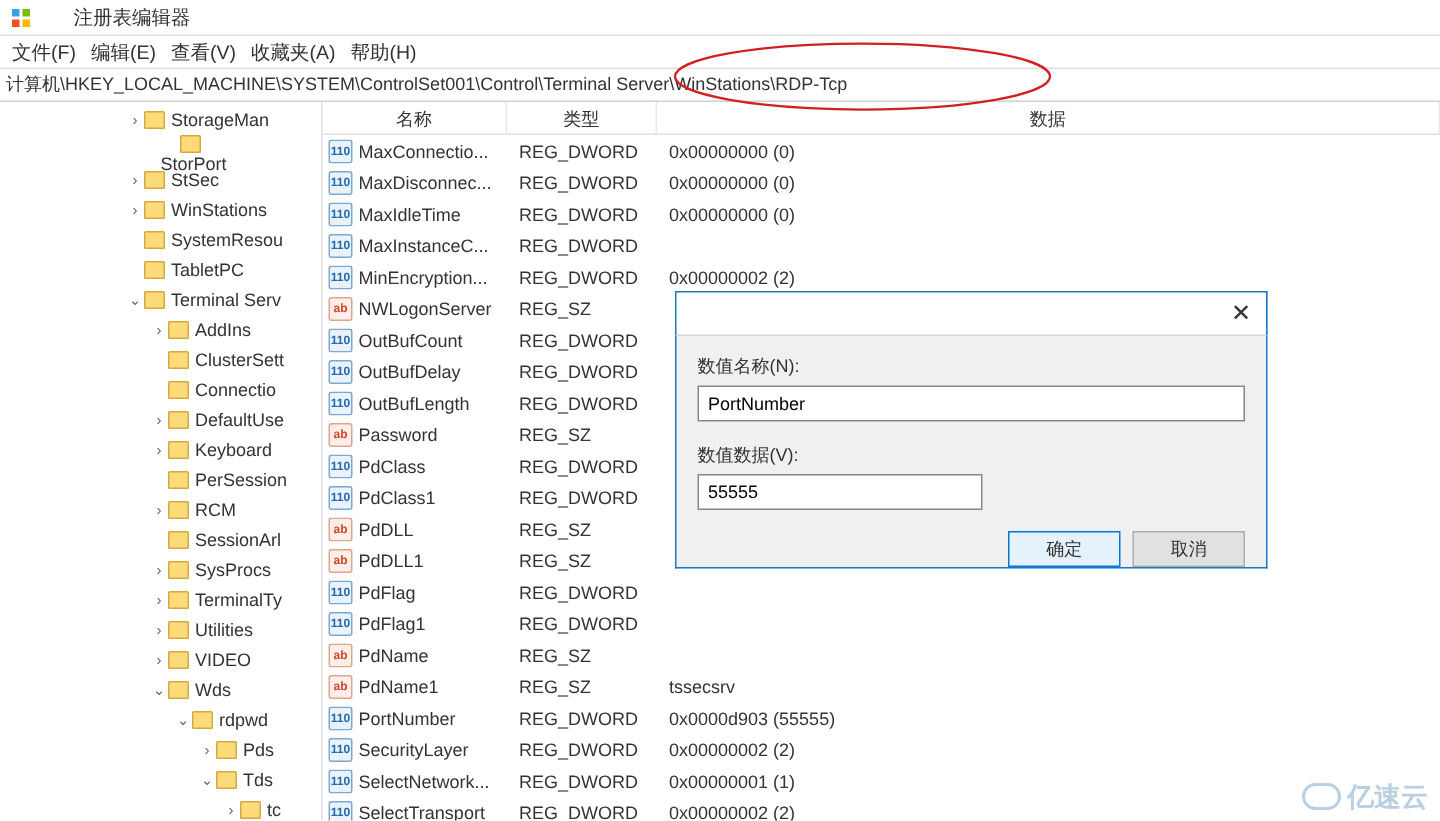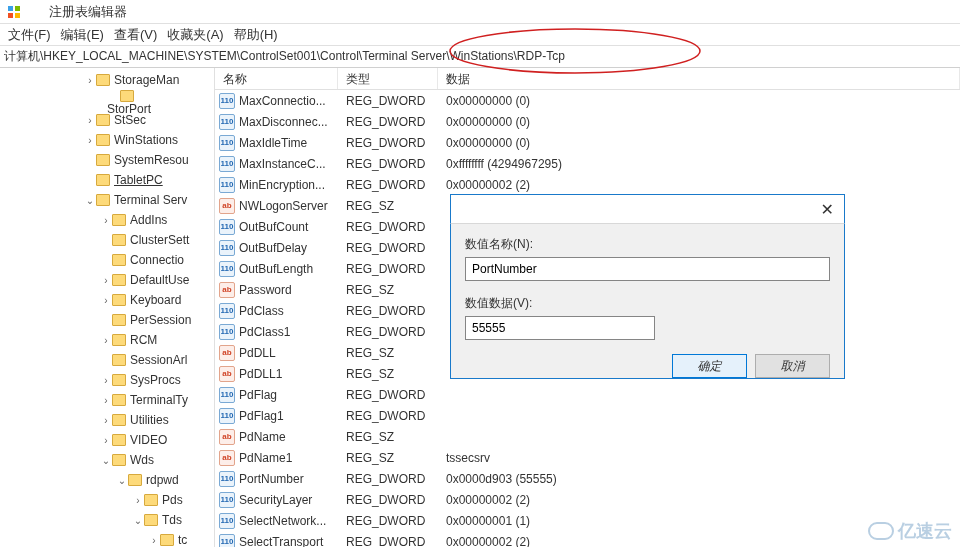--- a/index.html
+++ b/index.html
@@ -8,21 +8,21 @@
   .titlebar .icon { width:16px; height:16px; margin-right:6px; display:inline-flex; align-items:center; justify-content:center; }
   .menubar { display:flex; align-items:center; gap:10px; height:22px; padding:0 8px; background:#fff; border-bottom:1px solid #e0e0e0; }
   .menubar span { color:#333; }
   .addrbar { height:22px; display:flex; align-items:center; padding:0 4px; border-bottom:1px solid #d0d0d0; background:#fff; font-size:12px; white-space:nowrap; overflow:hidden; }
   .main { display:flex; height:calc(547px - 24px - 22px - 22px); }
   .tree { width:215px; border-right:1px solid #e0e0e0; overflow:hidden; padding-top:2px; }
   .tree-row { display:flex; align-items:center; height:20px; font-size:12px; white-space:nowrap; }
   .tree-row .tw { display:inline-flex; width:12px; justify-content:center; color:#666; font-size:10px; }
   .tree-row .fld { width:14px; height:12px; background:#fdda7a; border:1px solid #d7a93d; border-radius:1px; margin-right:4px; flex:none; }
   .list { flex:1; position:relative; }
-  .list-header { display:flex; height:22px; border-bottom:1px solid #e0e0e0; font-size:12px; color:#333; }
+  .list-header { display:flex; height:22px; border-bottom:1px solid #e0e0e0; font-size:12px; color:#333;text-align:center; }
   .list-header > div { padding:3px 8px; border-right:1px solid #e8e8e8; }
   .col-name { width:123px; flex:none; }
   .col-type { width:100px; flex:none; }
   .col-data { flex:1; }
   .list-body { }
   .list-row { display:flex; align-items:center; height:21px; font-size:12px; }
   .list-row .cell-name { width:123px; flex:none; display:flex; align-items:center; padding-left:4px; overflow:hidden; white-space:nowrap; }
   .list-row .cell-type { width:100px; flex:none; padding-left:8px; }
   .list-row .cell-data { flex:1; padding-left:8px; white-space:nowrap; overflow:hidden; }
   .ico-bin, .ico-str { width:16px; height:16px; margin-right:4px; flex:none; border:1px solid #7aa9d4; border-radius:2px; display:inline-flex; align-items:center; justify-content:center; font-size:8px; font-weight:bold; background:#eaf3fb; }
@@ -37,21 +37,21 @@
   .dlg-input { width:100%; height:24px; border:1px solid #858585; padding:0 6px; font-size:12px; background:#fff; font-family:inherit; }
   .dlg-row2 { display:flex; gap:18px; margin-top:14px; }
   .dlg-left { width:190px; }
   .dlg-right { flex:1; }
   .fieldset { border:1px solid #d0d0d0; padding:8px 10px 10px 10px; position:relative; margin-top:10px; }
   .fieldset .legend { position:absolute; top:-8px; left:8px; background:#f0f0f0; padding:0 4px; font-size:12px; }
   .radio-row { display:flex; align-items:center; font-size:12px; margin:3px 0; }
   .radio { width:12px; height:12px; border:1px solid #333; border-radius:50%; margin-right:6px; display:inline-flex; align-items:center; justify-content:center; }
   .radio.checked::after { content:""; width:6px; height:6px; background:#333; border-radius:50%; }
   .dlg-buttons { display:flex; justify-content:flex-end; gap:8px; margin-top:14px; }
-  .btn { width:75px; height:24px; background:#e1e1e1; border:1px solid #adadad; font-size:12px; display:flex; align-items:center; justify-content:center;font-style:italic; }
+  .btn { width:75px; height:24px; background:#e1e1e1; border:1px solid #adadad; font-size:12px; display:flex; align-items:center; justify-content:center; }
   .btn.primary { border:1px solid #0078d7; background:#e5f1fb; }
   
   .annot { position:absolute; pointer-events:none; }
   .watermark { position:absolute; right:8px; bottom:4px; font-size:18px; color:#b9cfe2; display:flex; align-items:center; gap:4px; font-weight:bold; }
   .watermark .cloud { width:26px; height:18px; border:2px solid #b9cfe2; border-radius:10px; position:relative; }
 </style>
 </head>
 <body>
 
 <div class="titlebar">
@@ -99,21 +99,21 @@
       <div class="tree-row" style="padding-left: 84px;">
         <span class="tw">›</span>
         <span class="fld"></span>
         <span>WinStations</span>
       </div>
       <div class="tree-row" style="padding-left: 84px;">
         <span class="tw"></span>
         <span class="fld"></span>
         <span>SystemResou</span>
       </div>
-      <div class="tree-row" style="padding-left: 84px; text-decoration: underline;">
+      <div class="tree-row" style="padding-left: 84px;">
         <span class="tw"></span>
         <span class="fld"></span>
         <span>TabletPC</span>
       </div>
       <div class="tree-row" style="padding-left: 84px;">
         <span class="tw">⌄</span>
         <span class="fld"></span>
         <span>Terminal Serv</span>
       </div>
       <div class="tree-row" style="padding-left: 100px;">
@@ -233,21 +233,20 @@
           </div>
           <div class="cell-type">REG_DWORD</div>
           <div class="cell-data">0x00000000 (0)</div>
         </div>
         <div class="list-row">
           <div class="cell-name">
             <span class="ico-bin">110</span>
             <span>MaxInstanceC...</span>
           </div>
           <div class="cell-type">REG_DWORD</div>
-          <div class="cell-data">0xffffffff (4294967295)</div>
         </div>
         <div class="list-row">
           <div class="cell-name">
             <span class="ico-bin">110</span>
             <span>MinEncryption...</span>
           </div>
           <div class="cell-type">REG_DWORD</div>
           <div class="cell-data">0x00000002 (2)</div>
         </div>
         <div class="list-row">

